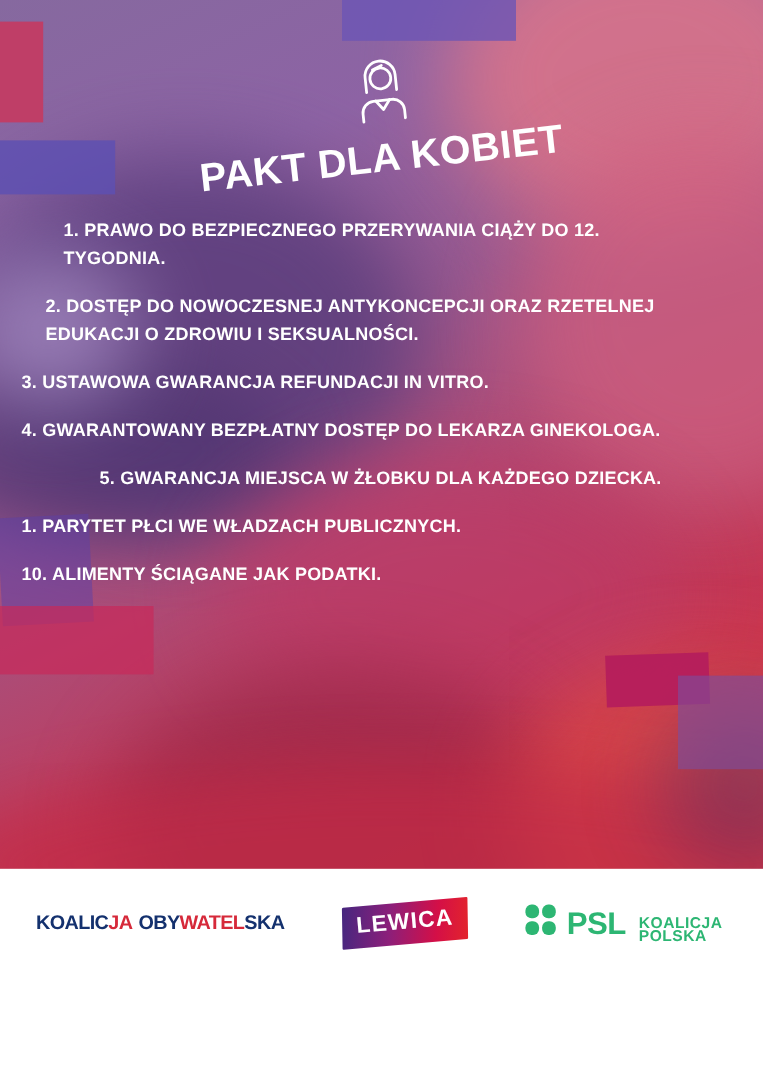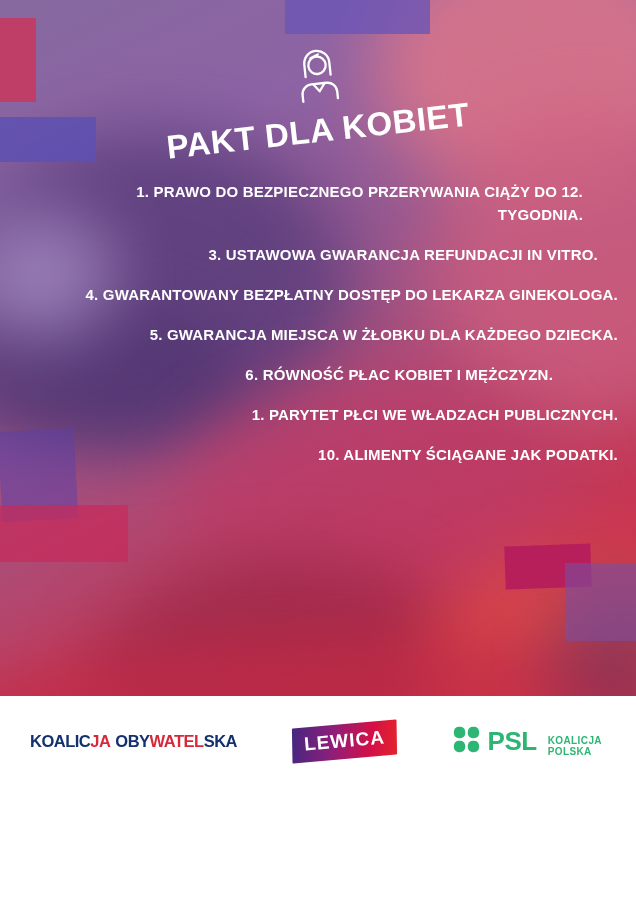--- a/index.html
+++ b/index.html
@@ -34,50 +34,50 @@
   
   .content{position:absolute;left:0;top:0;width:636px;height:728px;color:#fff;}
   .head{width:636px;text-align:center;padding-top:42px;}
   .woman{display:inline-block;transform:rotate(-6deg);}
   .title{
     margin-top:4px;font-size:33px;font-weight:800;letter-spacing:.5px;
     transform:rotate(-6.3deg);white-space:nowrap;
   }
   .demands{
     list-style:none;margin:30px auto 0;padding:0;width:600px;
-    text-align:right;font-size:15px;font-weight:700;line-height:23px;letter-spacing:.2px;
+    text-align:left;font-size:15px;font-weight:700;line-height:23px;letter-spacing:.2px;
   }
   .demands li{margin:0 auto 17px;max-width:600px;}
   .demands li:nth-child(1){max-width:530px;}
   .demands li:nth-child(2){max-width:560px;}
   .demands li:nth-child(5){max-width:470px;}
   .demands li:nth-child(9){max-width:585px;}
   
   .footer{
-    position:absolute;left:0;top:696px;width:636px;height:172px;background:#ffffff;
+    position:absolute;left:0;top:724px;width:636px;height:172px;background:#ffffff;
   }
   .logo-row{
     display:flex;align-items:center;justify-content:space-between;
     padding:14px 34px 0 30px;height:62px;
   }
   .ko-logo{font-weight:700;font-size:16.5px;letter-spacing:-.5px;white-space:nowrap;}
   .ko-navy{color:#14316e;}
   .ko-red{color:#d6293a;}
   .ko-word2{margin-left:5px;}
   .lewica-logo{
     transform:rotate(-5deg) skewX(-4deg);
     background:linear-gradient(95deg,#46277f 0%,#8c1f7a 38%,#d40f47 75%,#e3242c 100%);
     padding:6px 12px 7px;border-radius:1px;
   }
   .lewica-text{
     display:block;transform:skewX(4deg);color:#fff;font-weight:800;font-size:19px;letter-spacing:1px;
   }
   .psl-logo{display:flex;align-items:flex-end;gap:8px;}
   .psl-main{color:#2db673;font-weight:700;font-size:26px;letter-spacing:-.5px;}
-  .psl-sub{color:#2db673;font-size:10px;font-weight:600;letter-spacing:.4px;line-height:11px;margin-left:3px;}
+  .psl-sub{color:#2db673;font-size:13px;font-weight:600;letter-spacing:.4px;line-height:11px;margin-left:3px;}
 </style>
 </head>
 <body>
 
 <div class="canvas">
 
   <div class="poster">
     <div class="blob b1"></div>
     <div class="blob b2"></div>
     <div class="blob b3"></div>
@@ -106,24 +106,24 @@
           <path d="M24,16 l8,-3"></path>
           <path d="M12,60 v-7 a10,10 0 0 1 10,-10 h16 a10,10 0 0 1 10,10 v7"></path>
           <path d="M24,43 l6,8 6,-8"></path>
         </svg>
       </span>
       <div class="title">PAKT DLA KOBIET</div>
     </div>
 
     <ul class="demands">
       <li>1. PRAWO DO BEZPIECZNEGO PRZERYWANIA CIĄŻY DO 12. TYGODNIA.</li>
+      <li>2. DOSTĘP DO NOWOCZESNEJ ANTYKONCEPCJI ORAZ RZETELNEJ EDUKACJI O ZDROWIU I SEKSUALNOŚCI.</li>
       <li>3. USTAWOWA GWARANCJA REFUNDACJI IN VITRO.</li>
       <li>4. GWARANTOWANY BEZPŁATNY DOSTĘP DO LEKARZA GINEKOLOGA.</li>
       <li>5. GWARANCJA MIEJSCA W ŻŁOBKU DLA KAŻDEGO DZIECKA.</li>
-      <li>6. RÓWNOŚĆ PŁAC KOBIET I MĘŻCZYZN.</li>
       <li>1. PARYTET PŁCI WE WŁADZACH PUBLICZNYCH.</li>
       <li>10. ALIMENTY ŚCIĄGANE JAK PODATKI.</li>
     </ul>
   </div>
 
   <div class="footer">
     <div class="logo-row">
 
       <div class="ko-logo">
         <span class="ko-navy">KOALIC</span><span class="ko-red">JA</span><span class="ko-navy ko-word2">OBY</span><span class="ko-red">WATEL</span><span class="ko-navy">SKA</span>

